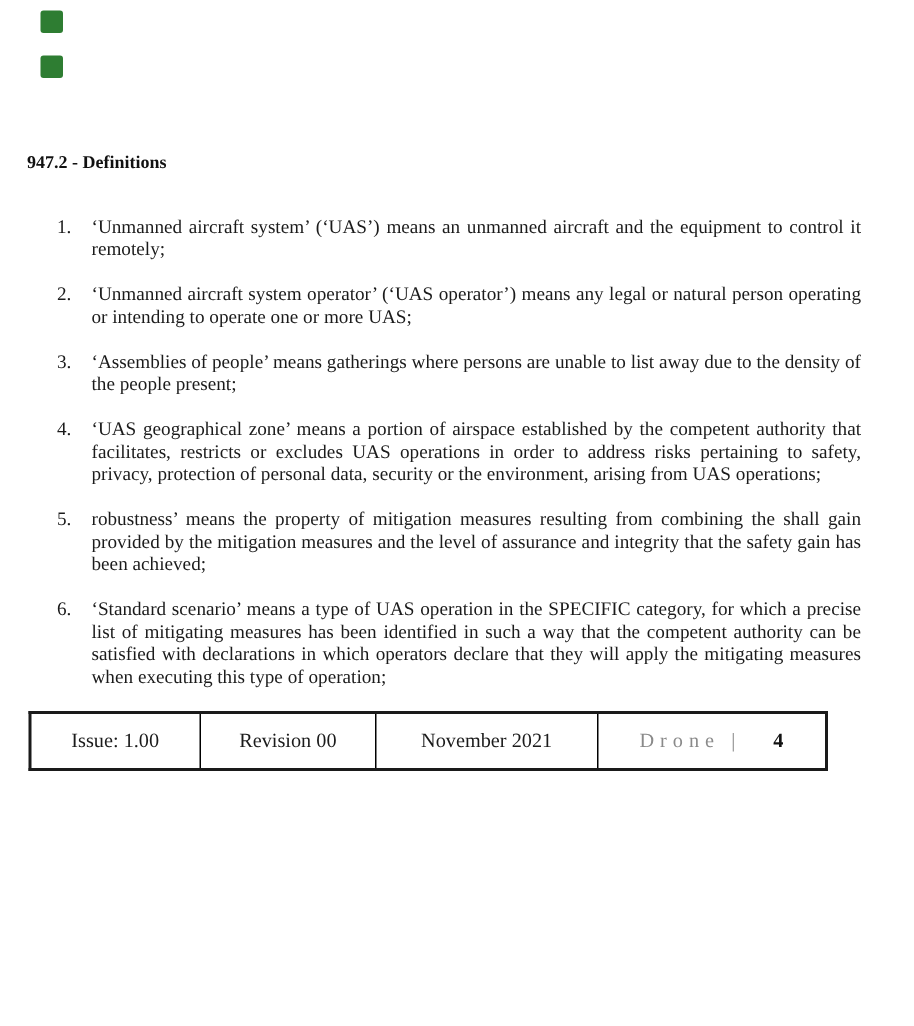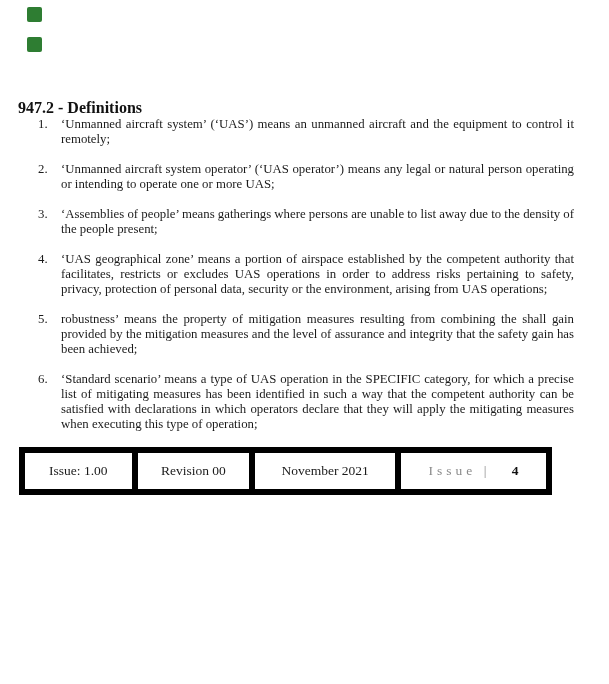--- a/index.html
+++ b/index.html
@@ -23,25 +23,25 @@
     left: 27px;
     width: 15px;
     height: 15px;
     background: #2e7d32;
     border-radius: 2px;
   }
   .marker-1 { top: 7px; }
   .marker-2 { top: 37px; }
 
   h1.section-heading {
-    font-size: 16px;
+    font-size: 12px;
     line-height: 18px;
     font-weight: bold;
     color: #111111;
-    margin: 0 0 0 0;
+    margin: 0 0 27px 0;
   }
   p.intro {
     font-size: 12.8px;
     line-height: 15px;
     text-align: justify;
     margin: 0 0 26px 0;
   }
   ol.defs {
     list-style: none;
     margin: 0;
@@ -63,21 +63,21 @@
   }
 
   table.footer {
     border-collapse: collapse;
     margin-top: 15px;
     margin-left: 1px;
     width: 533px;
     table-layout: fixed;
   }
   table.footer td {
-    border: 6px solid #000000;
+    border: 1px solid #000000;
     text-align: center;
     vertical-align: middle;
     height: 36px;
     font-size: 13.5px;
     color: #1b1b1b;
     padding: 0 4px;
   }
   table.footer {
     border: 2px solid #1a1a1a;
   }
@@ -134,20 +134,20 @@
     </li>
   </ol>
 
   <table class="footer">
     <tbody>
       <tr>
         <td class="col-issue">Issue: 1.00</td>
         <td class="col-revision">Revision 00</td>
         <td class="col-date">November 2021</td>
         <td class="col-page">
-          <span class="page-label">Issue |</span>
+          <span class="page-label">Drone |</span>
           <span class="page-number">4</span>
         </td>
       </tr>
     </tbody>
   </table>
 
 </div>
 
 </body></html>

